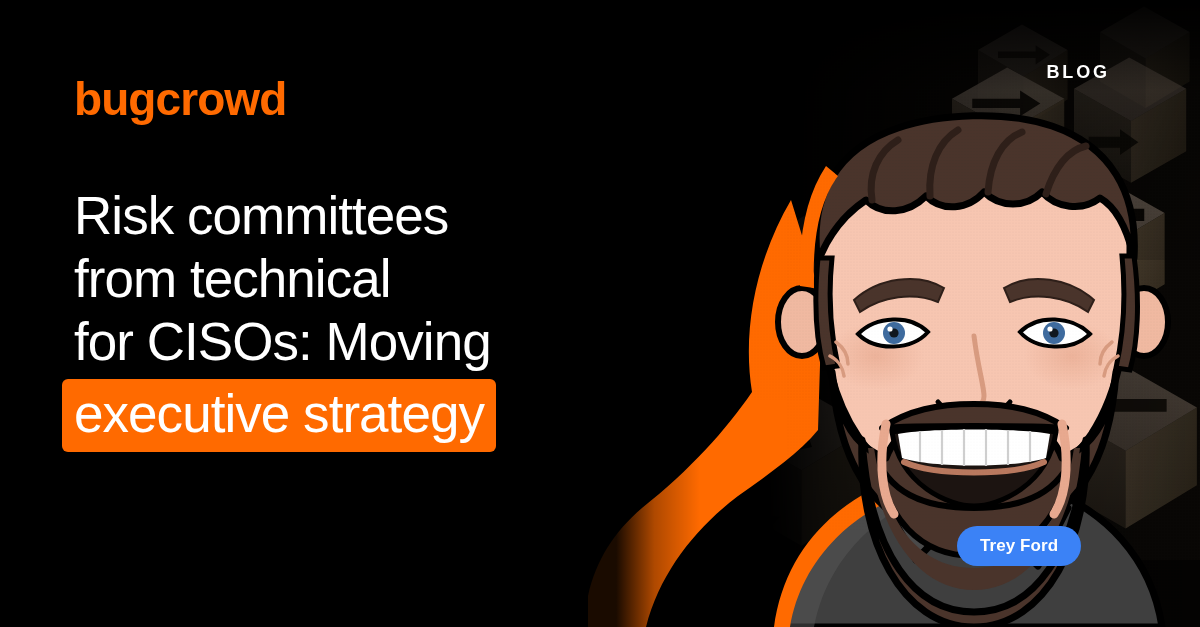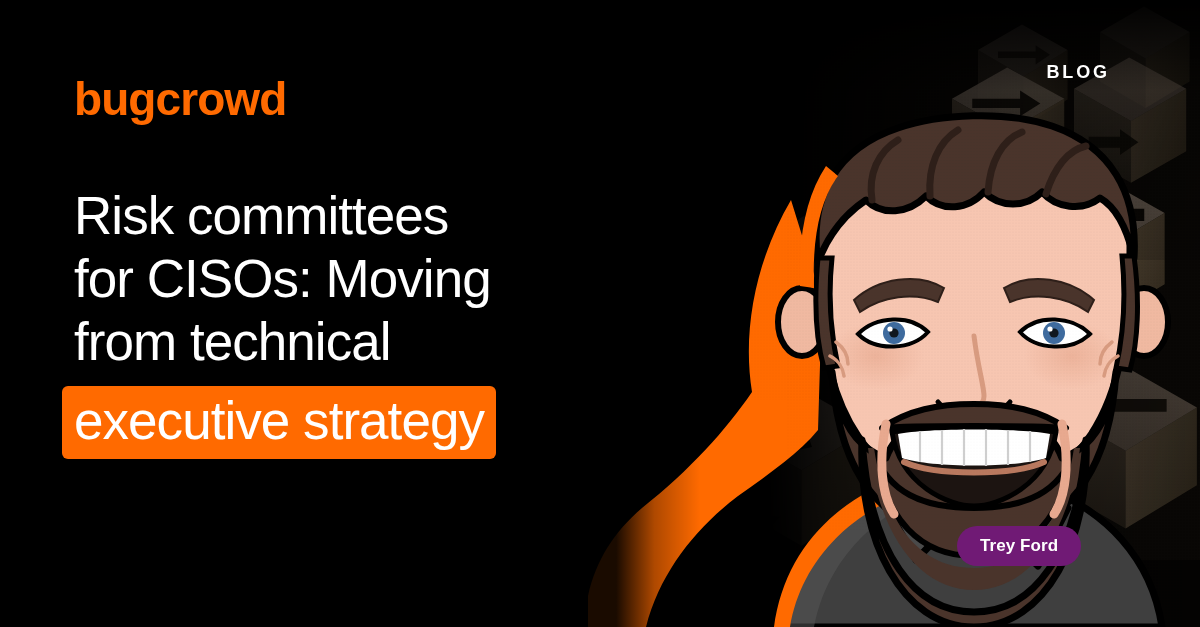--- a/index.html
+++ b/index.html
@@ -62,28 +62,28 @@
     color:#FFFFFF;
     white-space:nowrap;
   }
   .headline-line.highlight {
     display:inline-block;
     background:#FF6A00;
     color:#FFFFFF;
     border-radius:6px;
     padding:3px 12px 7px 12px;
     margin-left:-12px;
-    margin-top:13px;
+    margin-top:6px;
   }
 
   
   .name-badge {
     position:absolute;
     left:957px; top:526px;
-    background:#701a75;
+    background:#3b82f6;
     color:#FFFFFF;
     font-size:17px;
     font-weight:bold;
     letter-spacing:0.005em;
     padding:11px 23px 12px 23px;
     border-radius:999px;
     line-height:1;
     white-space:nowrap;
     z-index:20;
   }
@@ -364,20 +364,20 @@
         <rect x="0" y="0" width="120" height="627" fill="url(#fadeLeft)" opacity="0.9"></rect>
       </g>
     </svg>
   </div>
 
   <div class="logo">bugcrowd</div>
   <div class="blog-label">BLOG</div>
 
   <div class="headline">
     <div class="headline-line">Risk committees</div>
+    <div class="headline-line">from technical</div>
     <div class="headline-line">for CISOs: Moving</div>
-    <div class="headline-line">from technical</div>
     <div><span class="headline-line highlight">executive strategy</span></div>
   </div>
 
   <div class="name-badge">Trey Ford</div>
 
 </div>
 
 </body></html>

